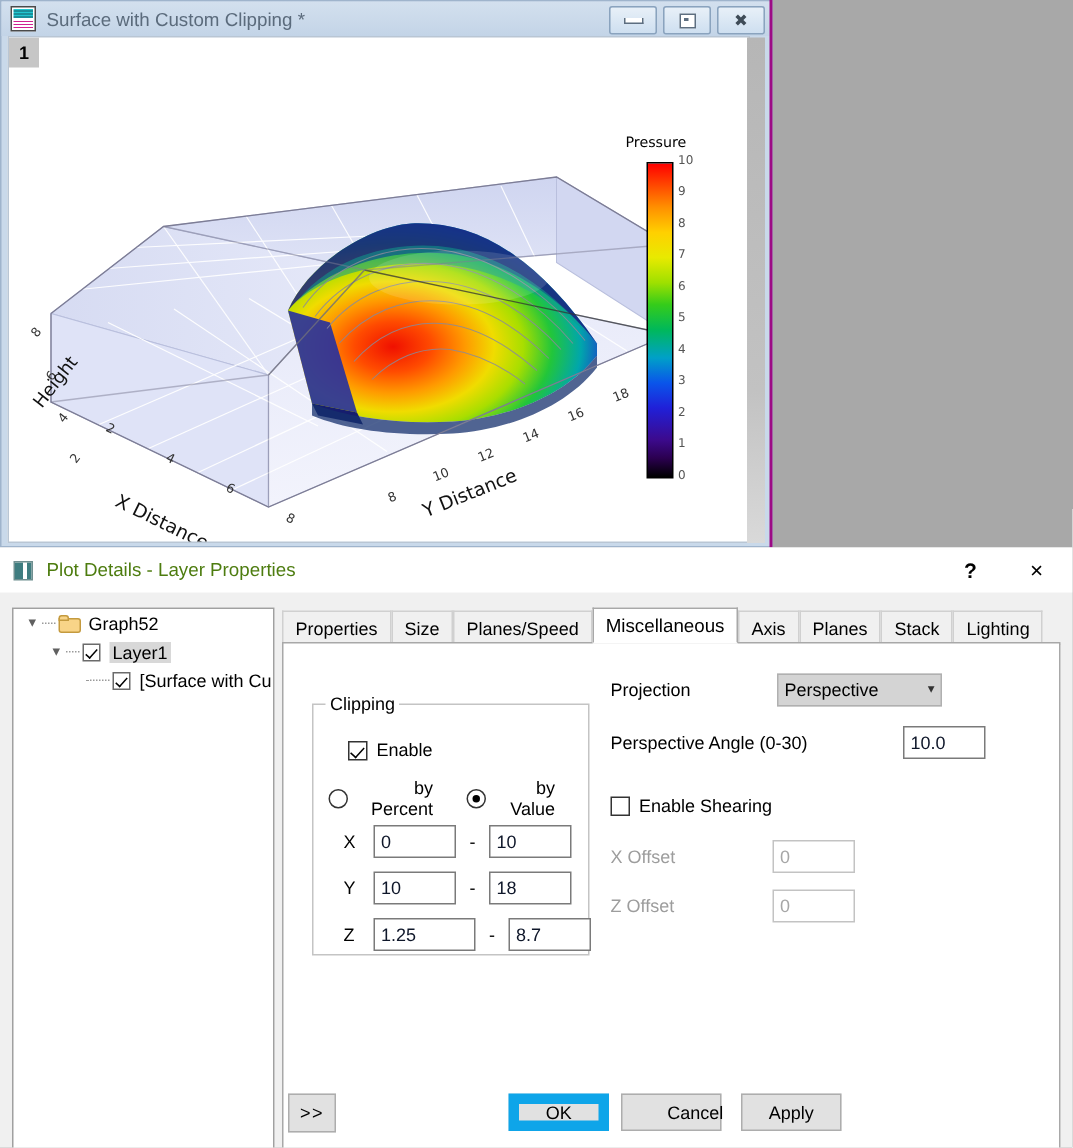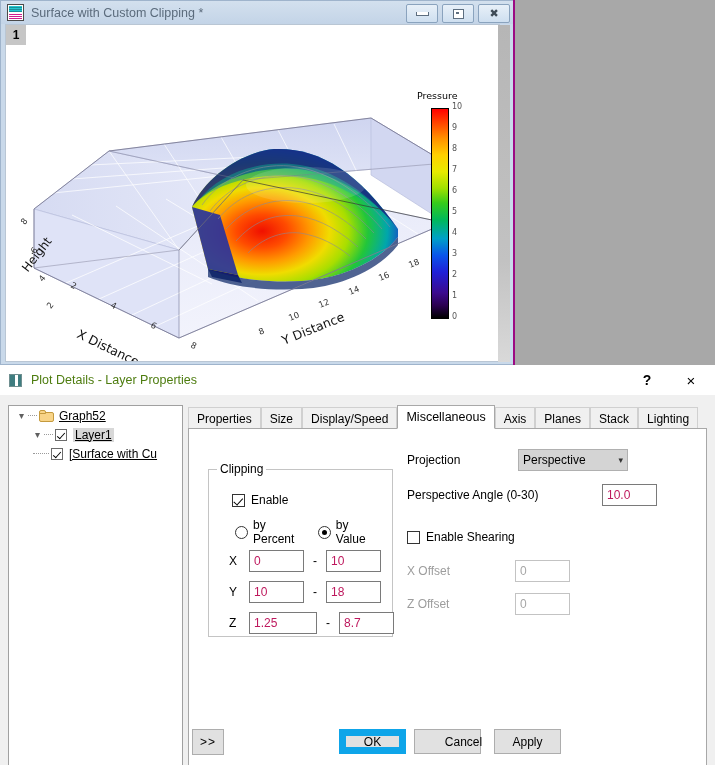--- a/index.html
+++ b/index.html
@@ -119,21 +119,21 @@
 
   
   .tree-panel{
     position:absolute;left:8px;top:40px;width:175px;height:686px;
     background:#fff;border:1px solid #a0a0a0;box-sizing:border-box;
     overflow:hidden;
   }
   .tree-row{display:flex;align-items:center;height:19px;font-size:12px;white-space:nowrap;}
   .tree-row.lvl0{padding-left:6px;}
   .tree-row.lvl1{padding-left:22px;}
-  .tree-row.lvl2{padding-left:24px;}
+  .tree-row.lvl2{padding-left:48px;}
   .chev{
     width:13px;font-size:10px;color:#606060;display:inline-block;text-align:center;
     font-family:"DejaVu Sans",sans-serif;
   }
   .dots{width:9px;display:inline-block;border-top:1px dotted #9a9a9a;height:1px;margin-right:2px;}
   .folder{
     width:15px;height:12px;margin-right:5px;position:relative;flex:none;
   }
   .folder::before{
     content:"";position:absolute;left:0;bottom:0;width:15px;height:10px;
@@ -144,21 +144,21 @@
     background:#f8d488;border:1px solid #c49a3e;box-sizing:border-box;border-radius:2px 2px 0 0;
   }
   .tchk{
     width:12px;height:12px;border:1px solid #6b6b6b;background:#fff;
     margin-right:6px;position:relative;flex:none;box-sizing:border-box;
   }
   .tchk.on::after{
     content:"";position:absolute;left:3px;top:1px;width:3px;height:7px;
     border:solid #000;border-width:0 1.4px 1.4px 0;transform:rotate(42deg);
   }
-  .tree-label{font-size:12px;text-decoration:underline;}
+  .tree-label{font-size:12px;}
   .tree-label.sel{background:#d8d8d8;padding:0 2px;}
 
   
   .right-pane{position:absolute;left:188px;top:40px;right:8px;height:686px;}
   .tabs{display:flex;align-items:flex-end;height:24px;border-bottom:1px solid #a8a8a8;}
   .tab{
     height:22px;line-height:22px;padding:0 8px;font-size:12px;
     background:#f0f0f0;border:1px solid #d0d0d0;border-bottom:none;
     margin-right:0px;box-sizing:border-box;cursor:default;color:#000;
   }
@@ -182,35 +182,35 @@
   }
   .chk{
     width:13px;height:13px;border:1px solid #333;background:#fff;
     position:relative;flex:none;box-sizing:border-box;
   }
   .chk.on::after{
     content:"";position:absolute;left:3px;top:1px;width:3.5px;height:7.5px;
     border:solid #000;border-width:0 1.5px 1.5px 0;transform:rotate(42deg);
   }
   .row-enable{position:absolute;left:23px;top:23px;display:flex;align-items:center;gap:6px;}
-  .row-radios{position:absolute;left:26px;top:48px;display:flex;align-items:center;}
+  .row-radios{position:absolute;left:10px;top:48px;display:flex;align-items:center;text-align:right;}
   .radio{
     width:13px;height:13px;border:1px solid #333;border-radius:50%;
     background:#fff;position:relative;flex:none;box-sizing:border-box;margin-right:5px;
   }
   .radio.on::after{
     content:"";position:absolute;left:3px;top:3px;width:5px;height:5px;
     border-radius:50%;background:#000;
   }
   .radio-lbl{font-size:12px;margin-right:22px;}
   .axis-row{position:absolute;display:flex;align-items:center;left:20px;}
   .axis-row .axl{width:20px;font-size:12px;}
   .tbox{
     height:22px;border:1px solid #7a7a7a;background:#fff;box-sizing:border-box;
-    font-size:12px;padding:0 4px;line-height:20px;color:#be185d;
+    font-size:12px;padding:0 4px;line-height:20px;color:#0f172a;
   }
   .dash{width:22px;text-align:center;font-size:12px;}
 
   
   .rcol{position:absolute;left:218px;top:20px;}
   .r-row{display:flex;align-items:center;gap:48px;}
   .lbl{font-size:12px;color:#000;}
   .lbl.dis{color:#9d9d9d;}
   .combo{
     width:110px;height:22px;background:#d4d4d4;border:1px solid #b0b0b0;
@@ -457,21 +457,21 @@
         <span class="tchk on"></span>
         <span class="tree-label">[Surface with Cu</span>
       </div>
 
     </div>
 
     <div class="right-pane">
       <div class="tabs">
         <div class="tab">Properties</div>
         <div class="tab">Size</div>
-        <div class="tab">Display/Speed</div>
+        <div class="tab">Planes/Speed</div>
         <div class="tab active">Miscellaneous</div>
         <div class="tab">Axis</div>
         <div class="tab">Planes</div>
         <div class="tab">Stack</div>
         <div class="tab">Lighting</div>
       </div>
 
       <div class="tab-body">
 
         <div class="group">

